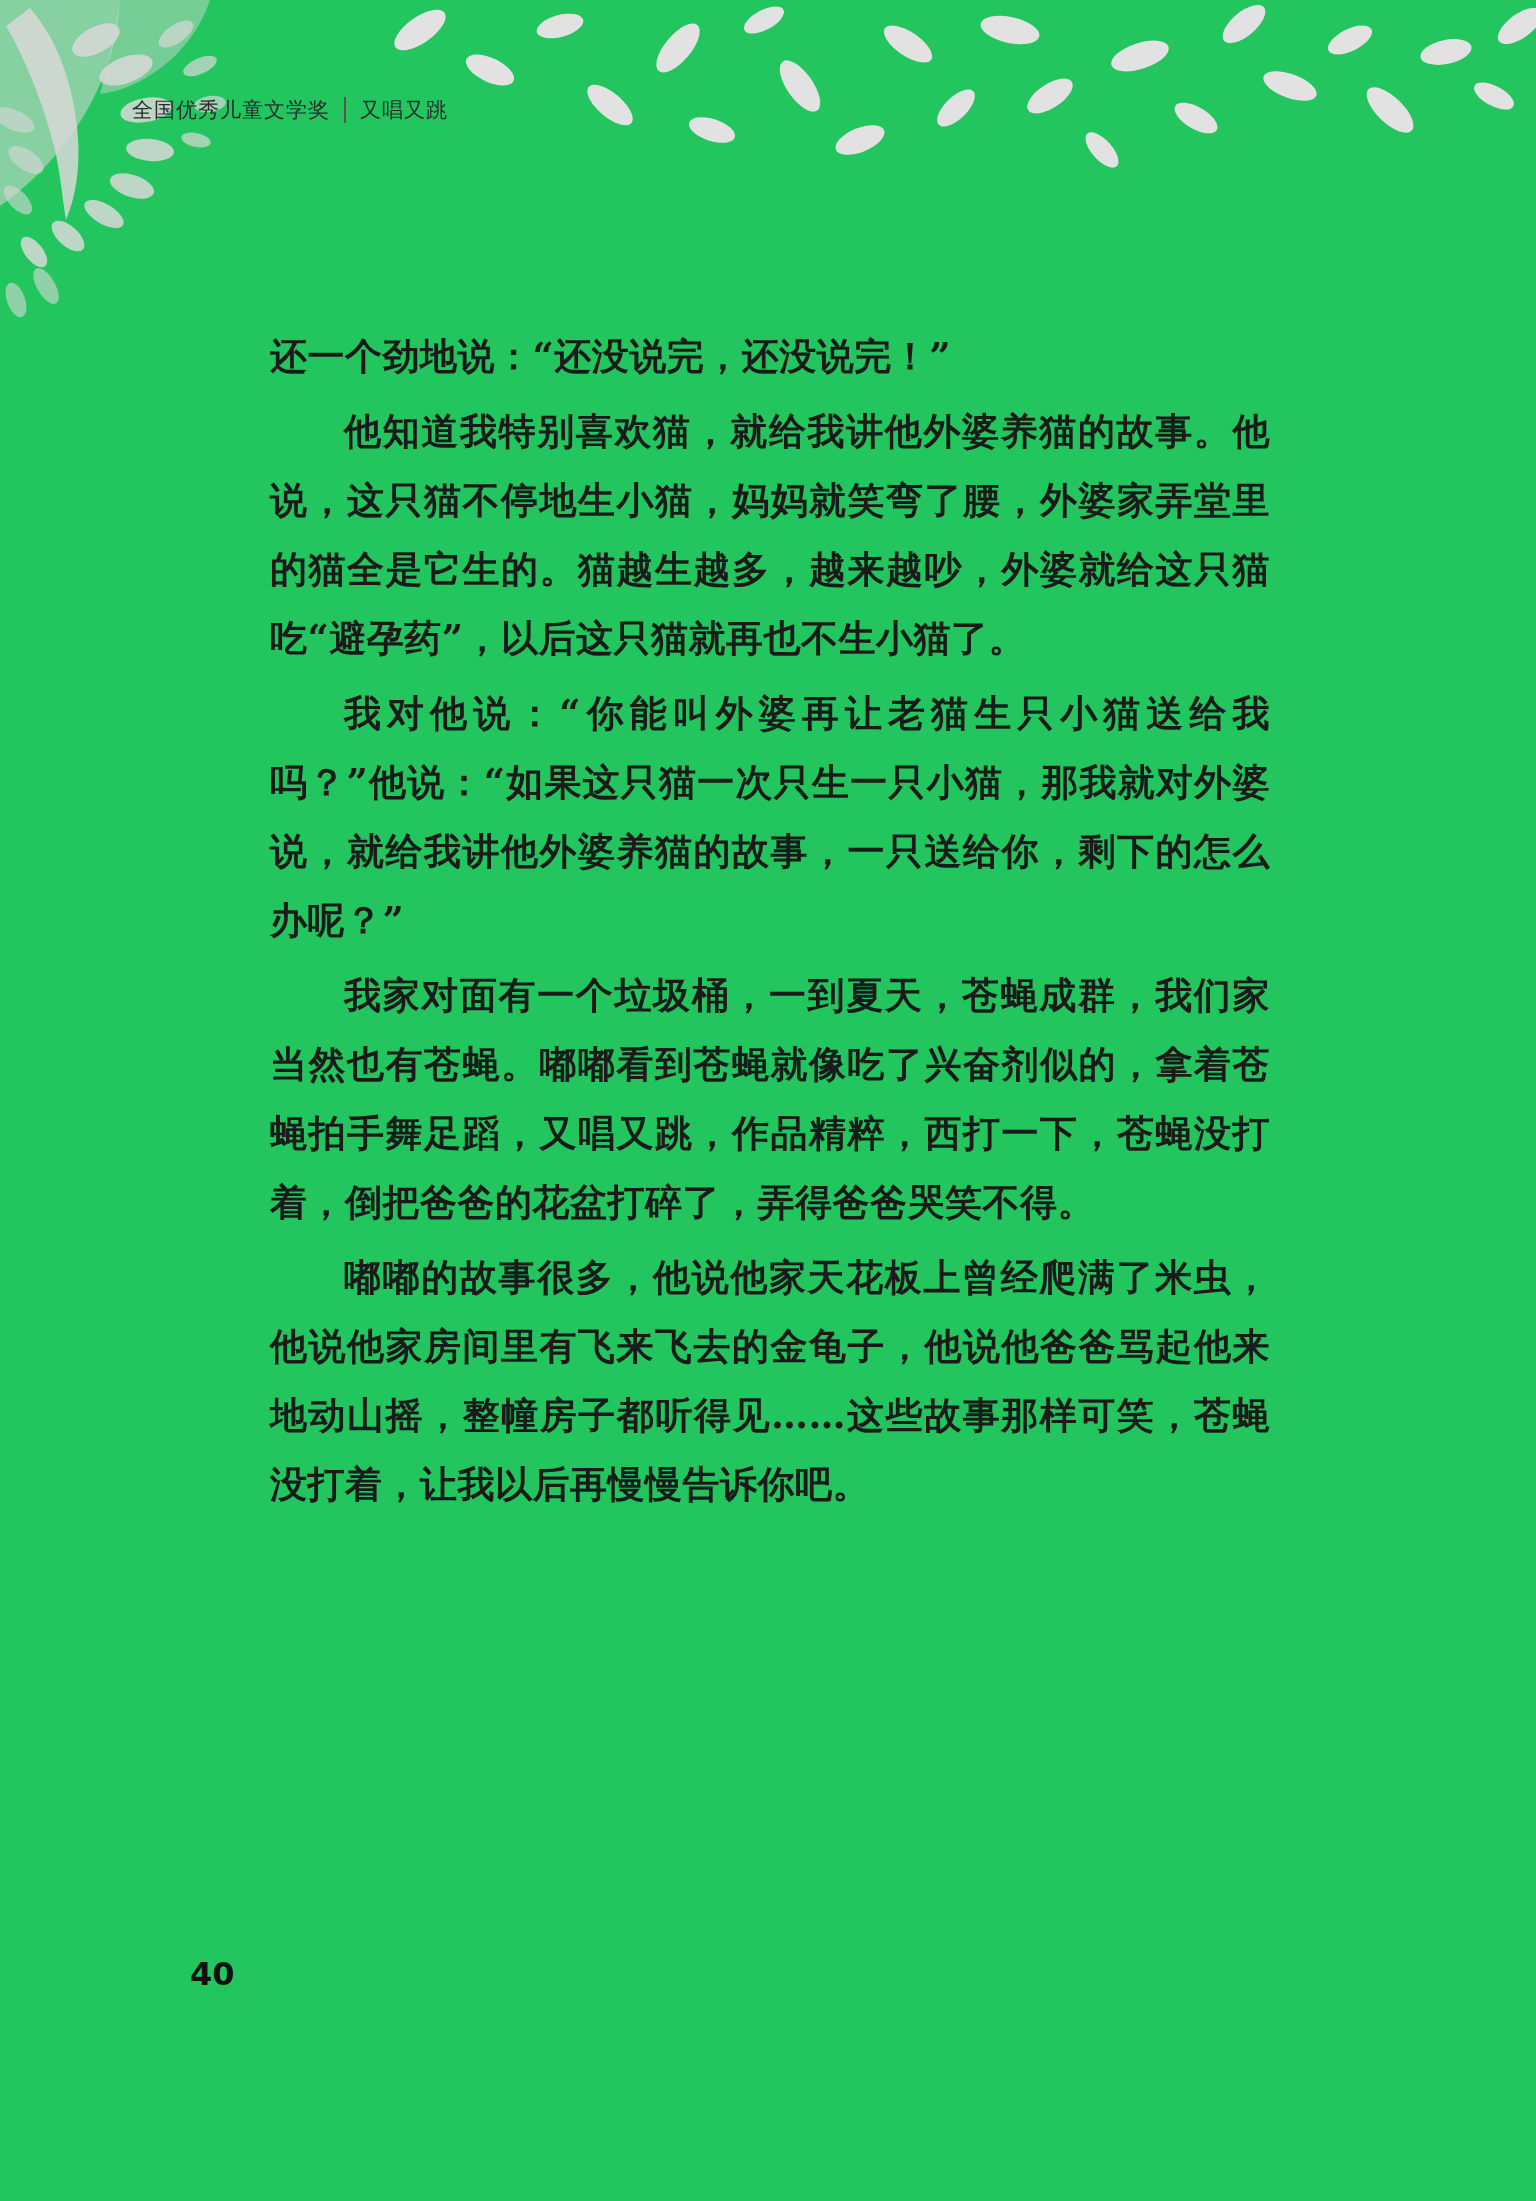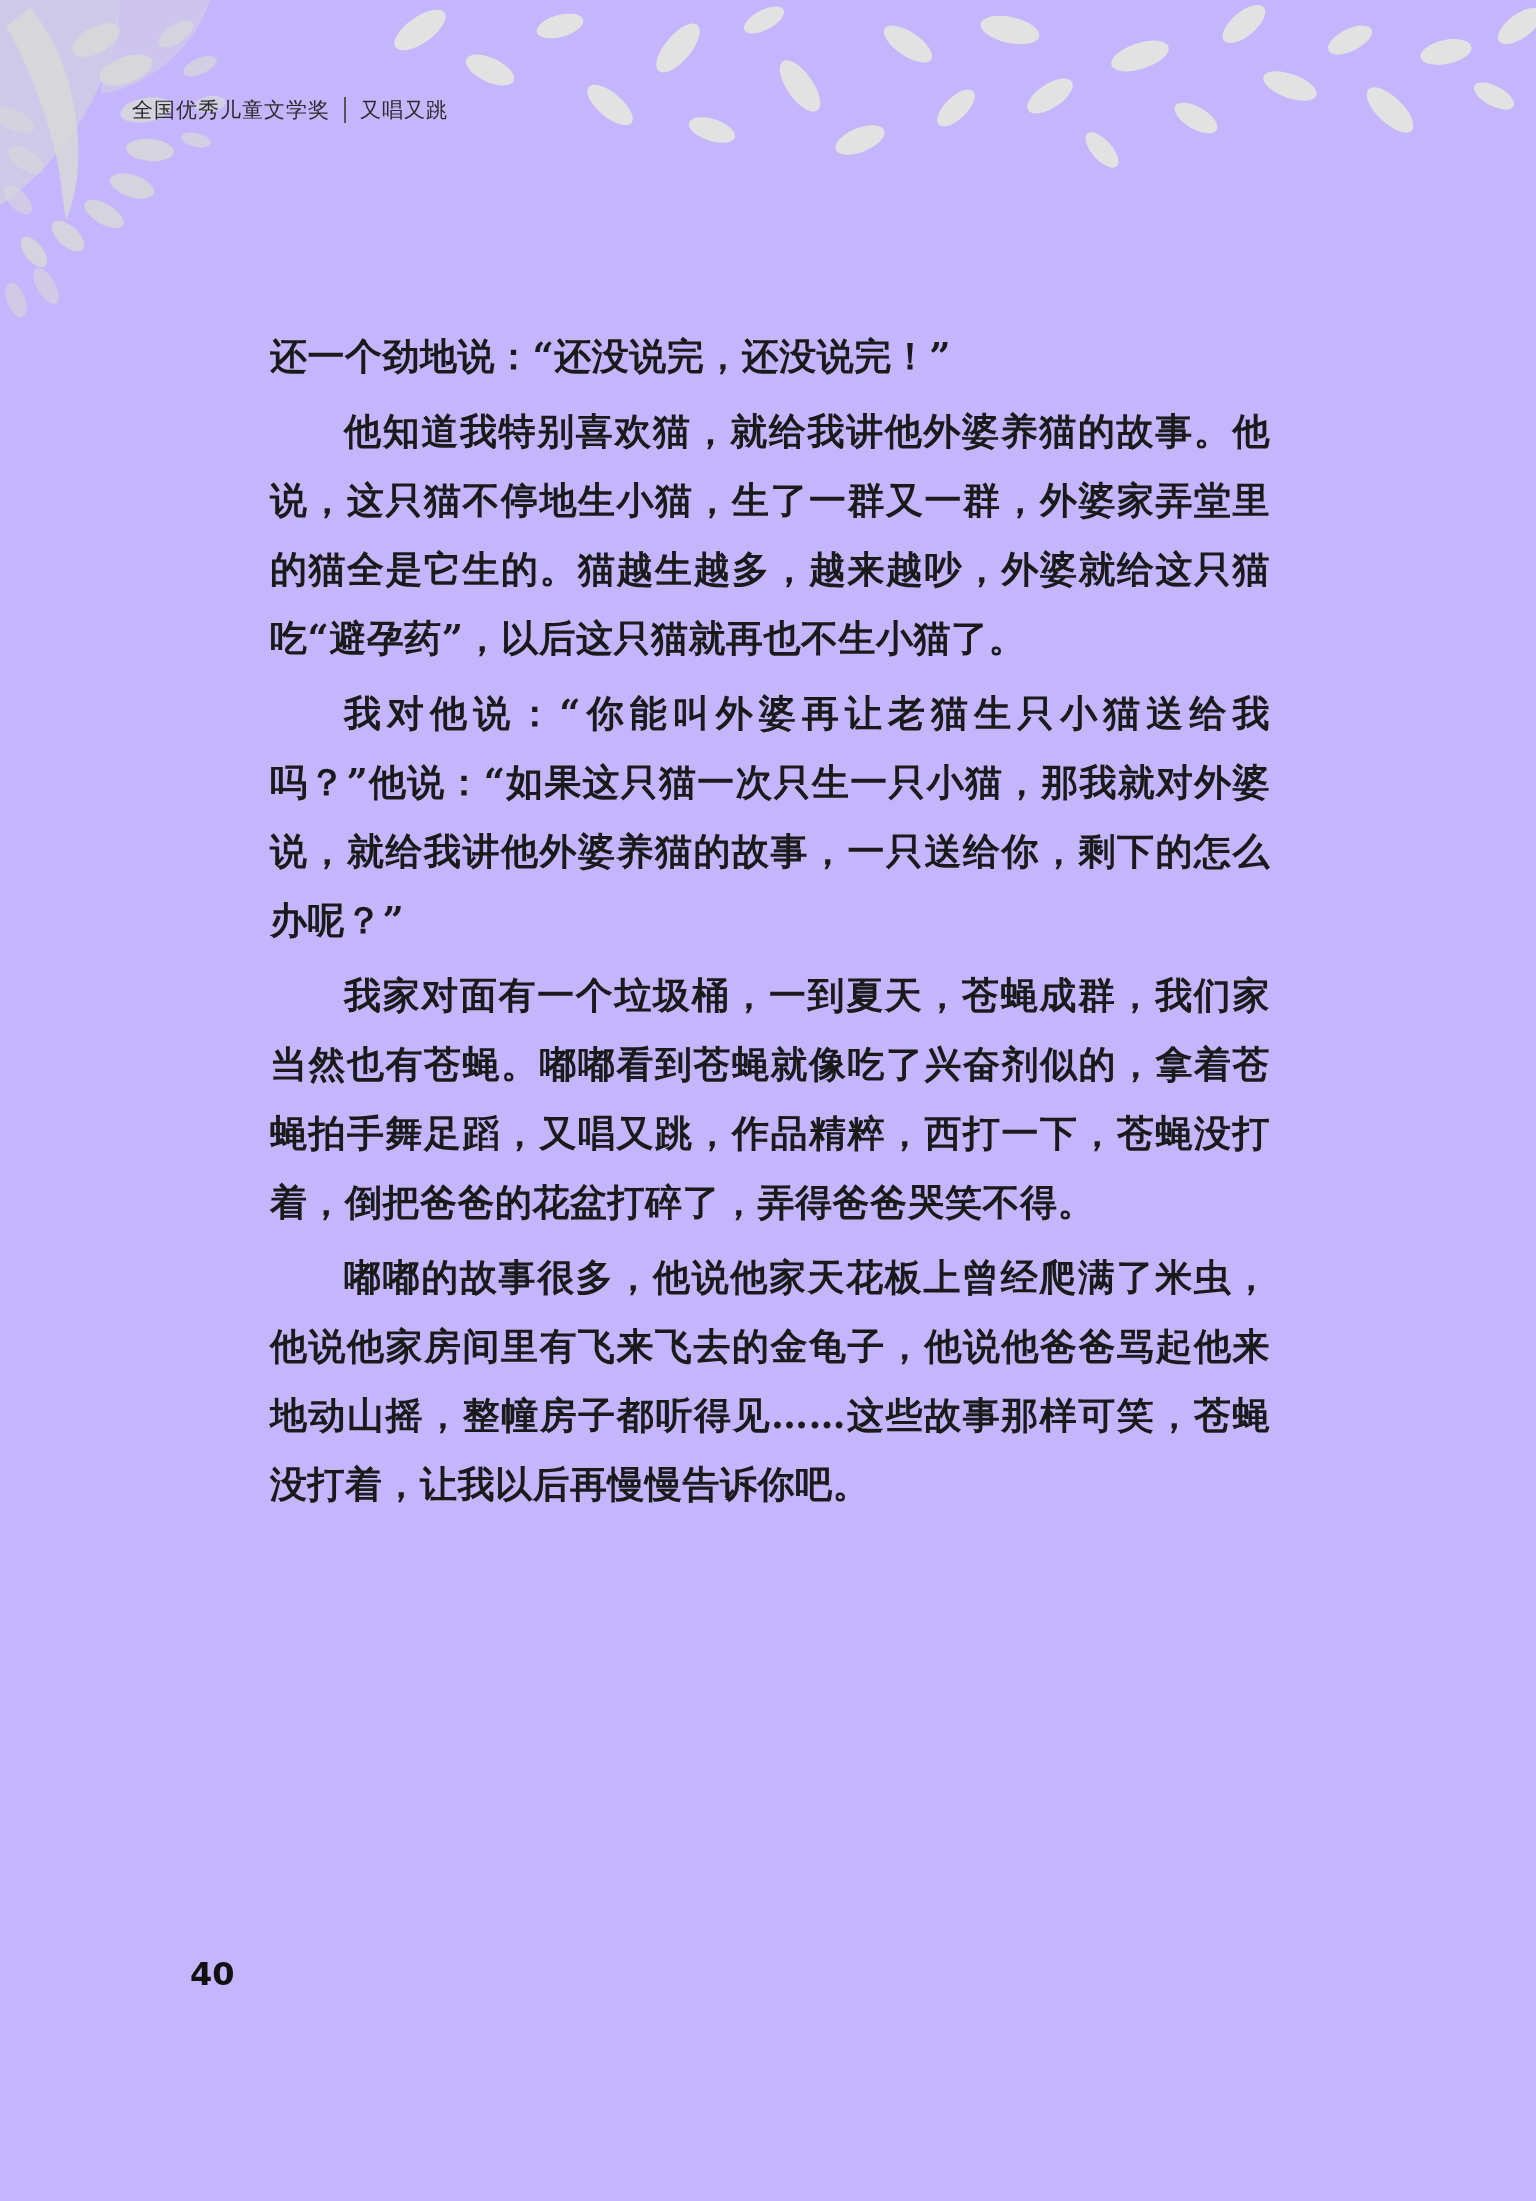--- a/index.html
+++ b/index.html
@@ -7,21 +7,21 @@
     padding: 0;
     background: #ffffff;
   }
   body {
     font-family: "DejaVu Serif", "Liberation Serif", serif;
   }
   .page {
     position: relative;
     width: 1536px;
     height: 2201px;
-    background: #c4b5fd;
+    background: #22c55e;
     overflow: hidden;
   }
 
   
   .corner-art {
     position: absolute;
     top: 0;
     left: 0;
     width: 430px;
     height: 330px;
@@ -155,21 +155,21 @@
   </svg>
 
   <div class="runhead">
     <span>全国优秀儿童文学奖</span>
     <span class="divider"></span>
     <span>又唱又跳</span>
   </div>
 
   <div class="body-text">
     <p>还一个劲地说：“还没说完，还没说完！”</p>
-    <p class="indent">他知道我特别喜欢猫，就给我讲他外婆养猫的故事。他说，这只猫不停地生小猫，生了一群又一群，外婆家弄堂里的猫全是它生的。猫越生越多，越来越吵，外婆就给这只猫吃“避孕药”，以后这只猫就再也不生小猫了。</p>
+    <p class="indent">他知道我特别喜欢猫，就给我讲他外婆养猫的故事。他说，这只猫不停地生小猫，妈妈就笑弯了腰，外婆家弄堂里的猫全是它生的。猫越生越多，越来越吵，外婆就给这只猫吃“避孕药”，以后这只猫就再也不生小猫了。</p>
     <p class="indent">我对他说：“你能叫外婆再让老猫生只小猫送给我吗？”他说：“如果这只猫一次只生一只小猫，那我就对外婆说，就给我讲他外婆养猫的故事，一只送给你，剩下的怎么办呢？”</p>
     <p class="indent">我家对面有一个垃圾桶，一到夏天，苍蝇成群，我们家当然也有苍蝇。嘟嘟看到苍蝇就像吃了兴奋剂似的，拿着苍蝇拍手舞足蹈，又唱又跳，作品精粹，西打一下，苍蝇没打着，倒把爸爸的花盆打碎了，弄得爸爸哭笑不得。</p>
     <p class="indent">嘟嘟的故事很多，他说他家天花板上曾经爬满了米虫，他说他家房间里有飞来飞去的金龟子，他说他爸爸骂起他来地动山摇，整幢房子都听得见……这些故事那样可笑，苍蝇没打着，让我以后再慢慢告诉你吧。</p>
   </div>
 
   <div class="folio">40</div>
 
 </div>
 
 </body></html>

